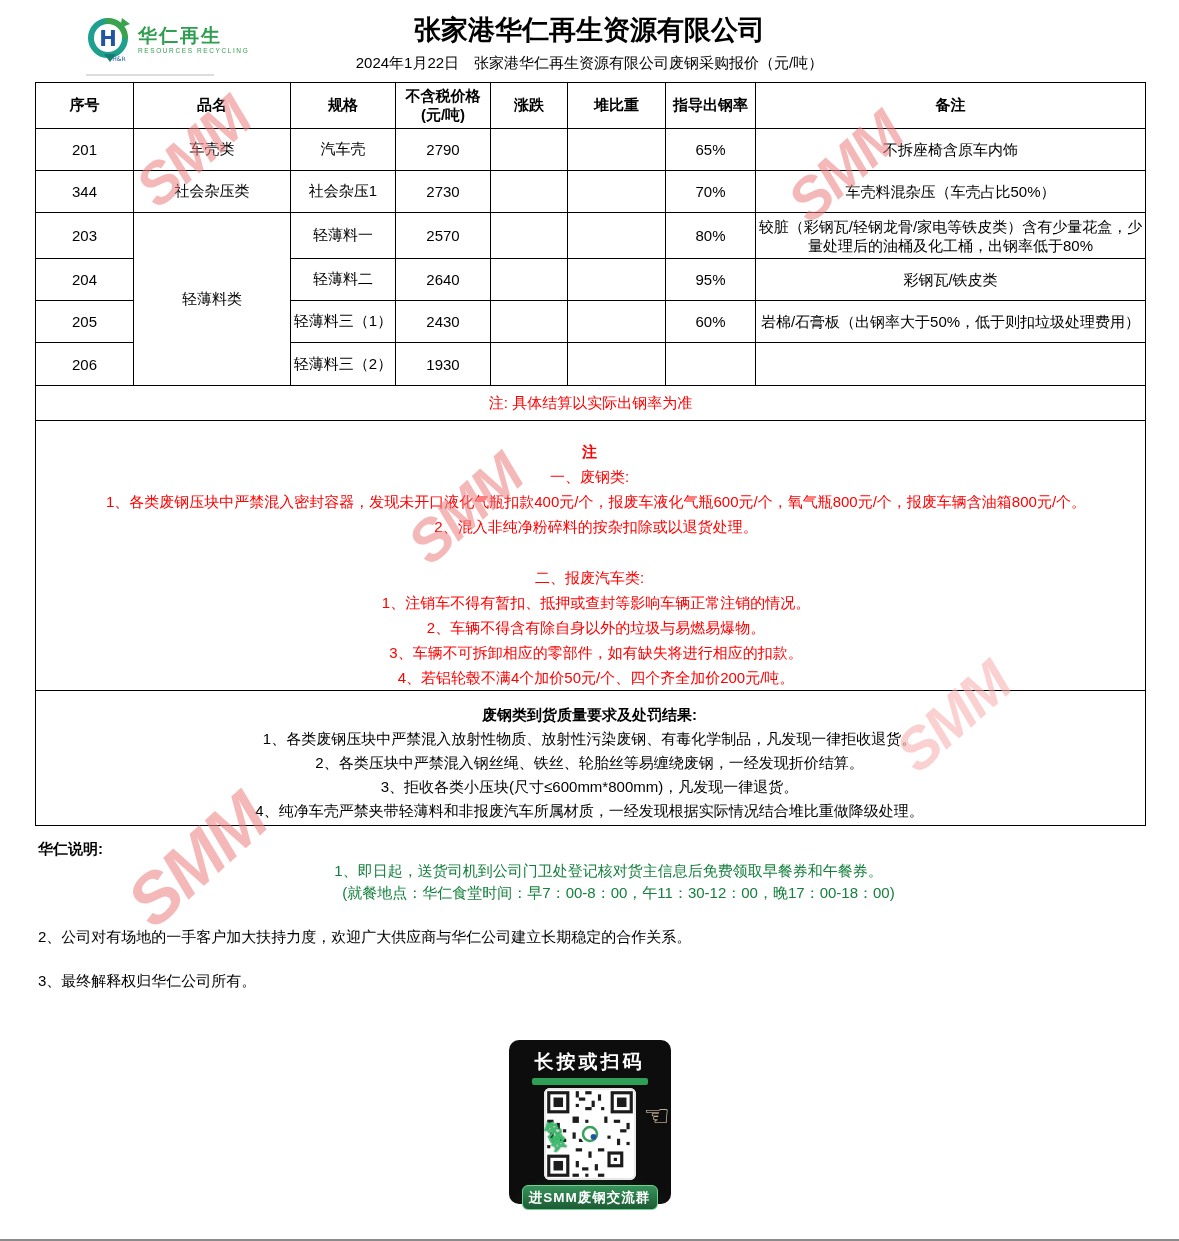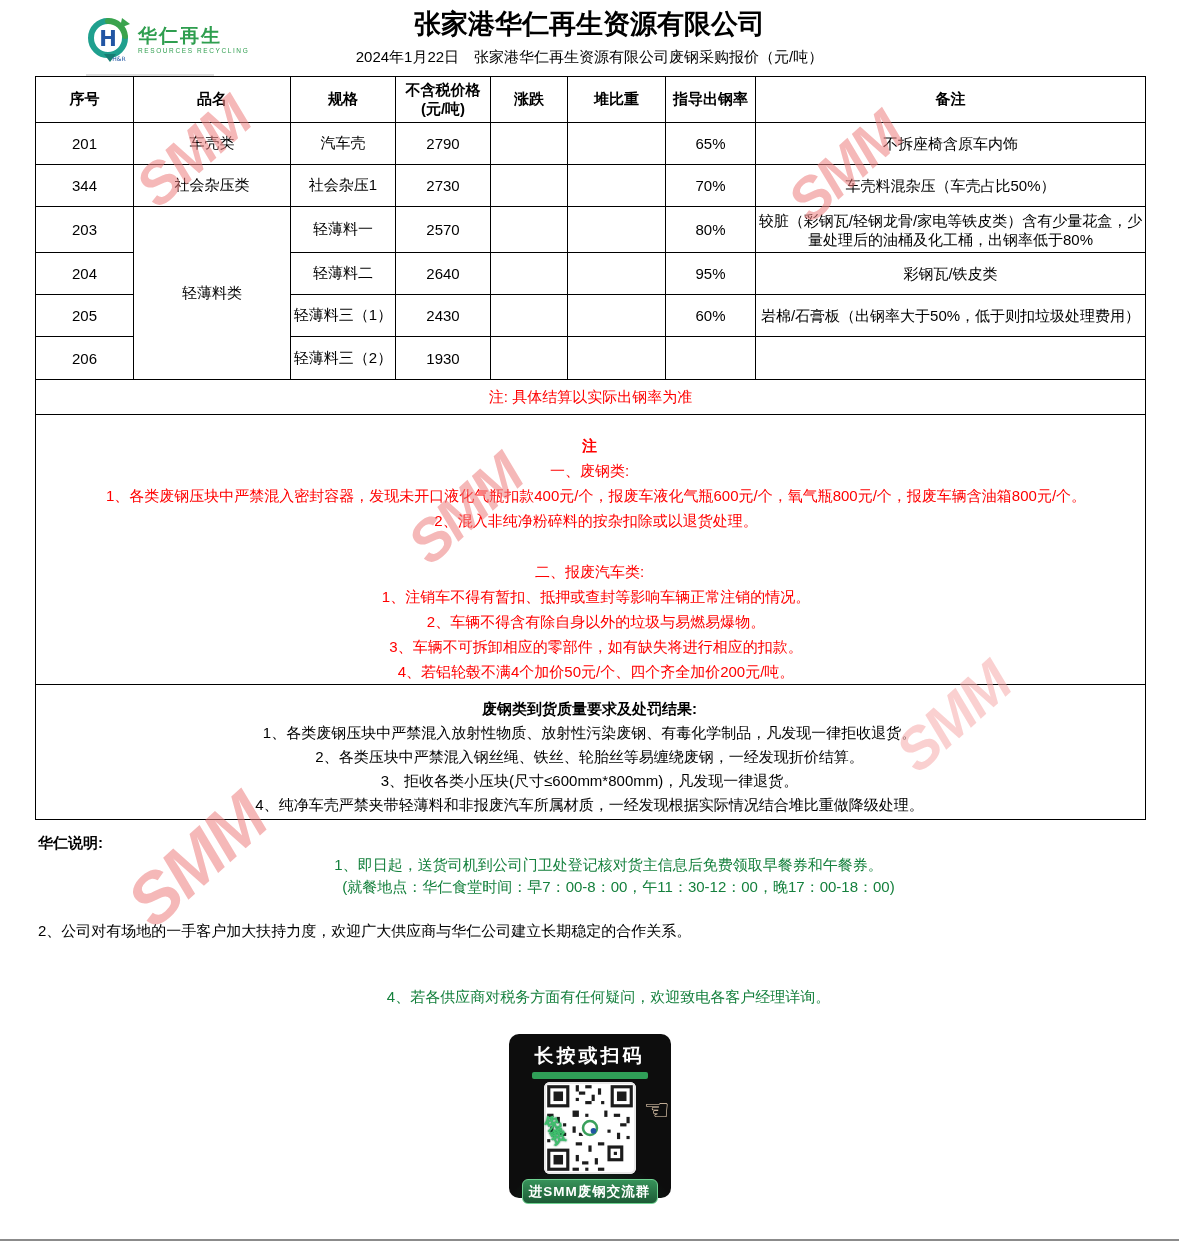--- a/index.html
+++ b/index.html
@@ -6,21 +6,21 @@
   .page{
     position:relative;width:1179px;height:1241px;background:#fff;overflow:hidden;
     font-family:"Liberation Sans","DejaVu Sans",sans-serif;color:#000;
   }
   
   .logo-wrap{position:absolute;left:86px;top:16px;display:flex;align-items:center;}
   .logo-text{margin-left:8px;}
   .logo-cn{color:#2f9e4f;font-size:19px;font-weight:bold;letter-spacing:2px;line-height:20px;}
   .logo-en{color:#2f9e4f;font-size:6.5px;letter-spacing:1.6px;line-height:9px;}
   .logo-line{position:absolute;left:86px;top:74px;width:128px;height:2px;background:#dcdcdc;}
-  .title{padding-top:8px;text-align:center;font-size:27px;font-weight:bold;line-height:32px;}
+  .title{padding-top:14px;text-align:center;font-size:27px;font-weight:bold;line-height:32px;}
   .subtitle{margin-top:8px;text-align:center;font-size:15px;line-height:18px;}
   
   table.price{border-collapse:collapse;table-layout:fixed;width:1110px;margin:10px 0 0 35px;}
   table.price td,table.price th{border:1px solid #000;text-align:center;vertical-align:middle;
     font-size:15px;padding:0;overflow:hidden;}
   table.price th{font-weight:bold;}
   .h-row{height:46px}
   .r42{height:42px}.r46{height:46px}.r43{height:43px}
   td.remark{font-size:14px;padding:0 6px;line-height:19px;}
   td.num{font-size:16px;}
@@ -205,22 +205,22 @@
   </tbody>
     </table>
 
   <div class="statement">
     <div class="hd">华仁说明:</div>
     <div class="red">1、即日起，送货司机到公司门卫处登记核对货主信息后免费领取早餐券和午餐券。</div>
     <div class="red sub">(就餐地点：华仁食堂时间：早7：00-8：00，午11：30-12：00，晚17：00-18：00)</div>
     <div class="gap22"></div>
     <div>2、公司对有场地的一手客户加大扶持力度，欢迎广大供应商与华仁公司建立长期稳定的合作关系。</div>
     <div class="gap22"></div>
+    <div>3、最终解释权归华仁公司所有。</div>
     <div class="gap22"></div>
-    <div class="red">4、若各供应商对税务方面有任何疑问，欢迎致电各客户经理详询。</div>
   </div>
 
   <div class="qr-card">
     <div class="qr-title">长按或扫码</div>
     <div class="qr-band"></div>
     <div class="qr-box">
       <svg width="92" height="92" viewBox="0 0 29 29">
         <g fill="#1c1c1c">
           <rect x="1" y="1" width="7" height="7"></rect>
             <rect x="21" y="1" width="7" height="7"></rect>

